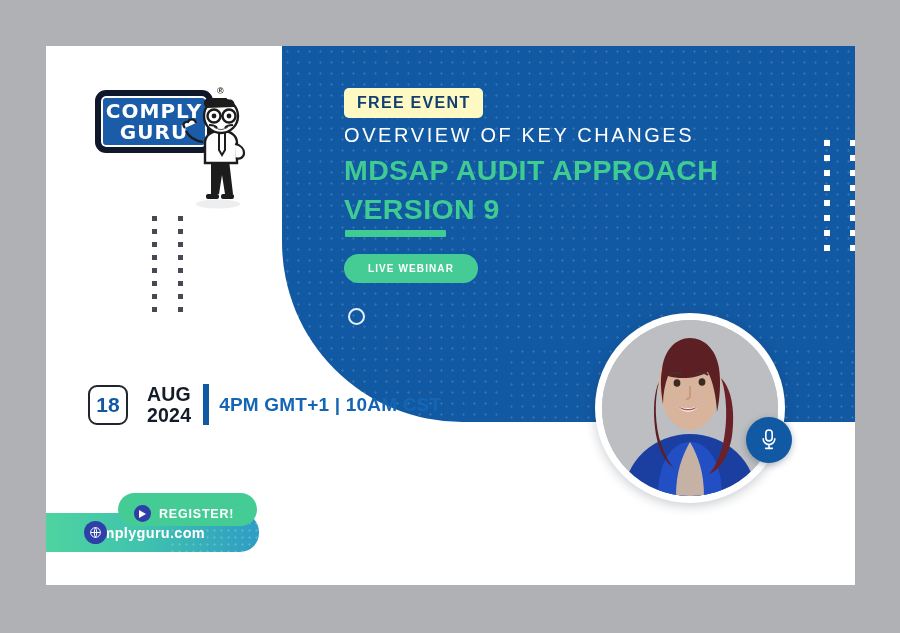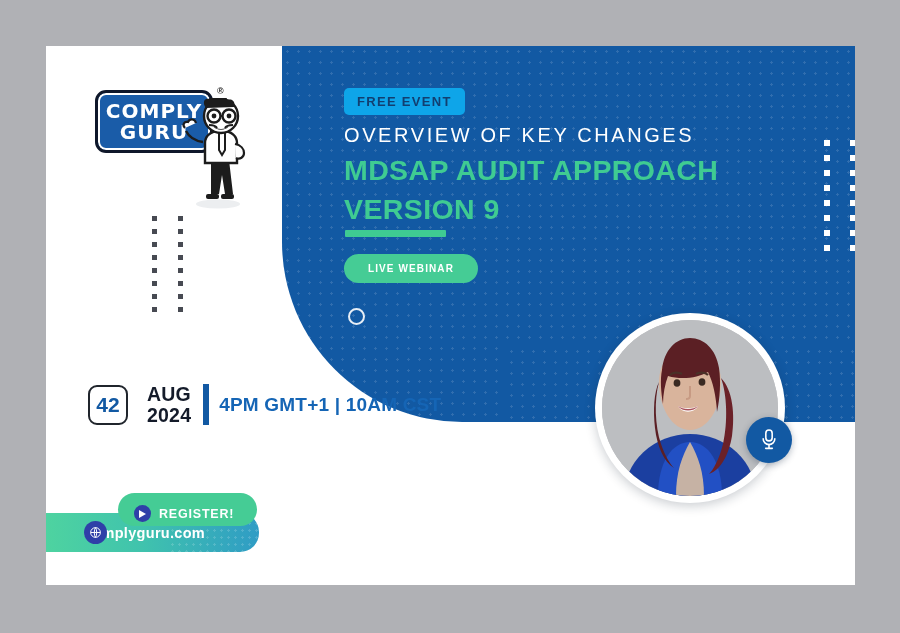--- a/index.html
+++ b/index.html
@@ -57,40 +57,40 @@
     position: absolute; left: 106px; top: 170px;
     display: grid; grid-template-columns: repeat(2, 10px);
     gap: 8px 16px; z-index: 6;
   }
   .dots-left i { display: block; width: 5px; height: 5px; background: #474a52; }
 
   
   .logo-wrap { position: absolute; left: 49px; top: 34px; width: 190px; height: 135px; }
   .logo-sign {
     position: absolute; left: 0; top: 10px; width: 118px; height: 63px;
-    background: #1a5ca8; border: 3px solid #0f172a; border-radius: 11px;
+    background: #1a5ca8; border: 6px solid #0f172a; border-radius: 11px;
     box-shadow: inset 0 0 0 2px #ffffff;
     display: flex; flex-direction: column; align-items: center; justify-content: center;
   }
   .logo-sign span {
     color: #ffffff; font-weight: 700; letter-spacing: 1px;
     font-family: "DejaVu Sans", sans-serif;
     line-height: 1.02; font-size: 20px;
   }
   .logo-reg {
     position: absolute; left: 122px; top: 6px;
     font-size: 9px; color: #2c2c2c; font-weight: 700;
   }
   .guru { position: absolute; left: 78px; top: 18px; width: 86px; height: 112px; }
 
   
   .free-event {
     position: absolute; left: 298px; top: 42px;
-    background: #0ea5e9; color: #123f70;
-    font-size: 13px; font-weight: 700; letter-spacing: 1.3px;
+    background: #fef9c3; color: #123f70;
+    font-size: 16px; font-weight: 700; letter-spacing: 1.3px;
     padding: 6px 13px; border-radius: 5px; z-index: 7;
   }
   .kicker {
     position: absolute; left: 298px; top: 78px; z-index: 7;
     color: #ffffff; font-size: 20px; letter-spacing: 2.6px; font-weight: 400;
   }
   .headline {
     position: absolute; left: 298px; top: 105px; z-index: 7;
     color: #3fcb92; font-size: 28.5px; font-weight: 700;
     letter-spacing: .4px; line-height: 1.38; max-width: 430px;
@@ -255,21 +255,21 @@
     </div>
 
     <div class="free-event">FREE EVENT</div>
     <div class="kicker">OVERVIEW OF KEY CHANGES</div>
     <div class="headline">MDSAP AUDIT APPROACH VERSION 9</div>
     <div class="rule"></div>
     <div class="live-pill">LIVE WEBINAR</div>
     <div class="ring"></div>
 
     <div class="datetime">
-      <div class="daybox">42</div>
+      <div class="daybox">18</div>
       <div class="monthyear">
         <div>AUG</div>
         <div>2024</div>
       </div>
       <div class="divider-bar"></div>
       <div>
         <div class="time-value">4PM GMT+1 | 10AM CST</div>
       </div>
     </div>
 

